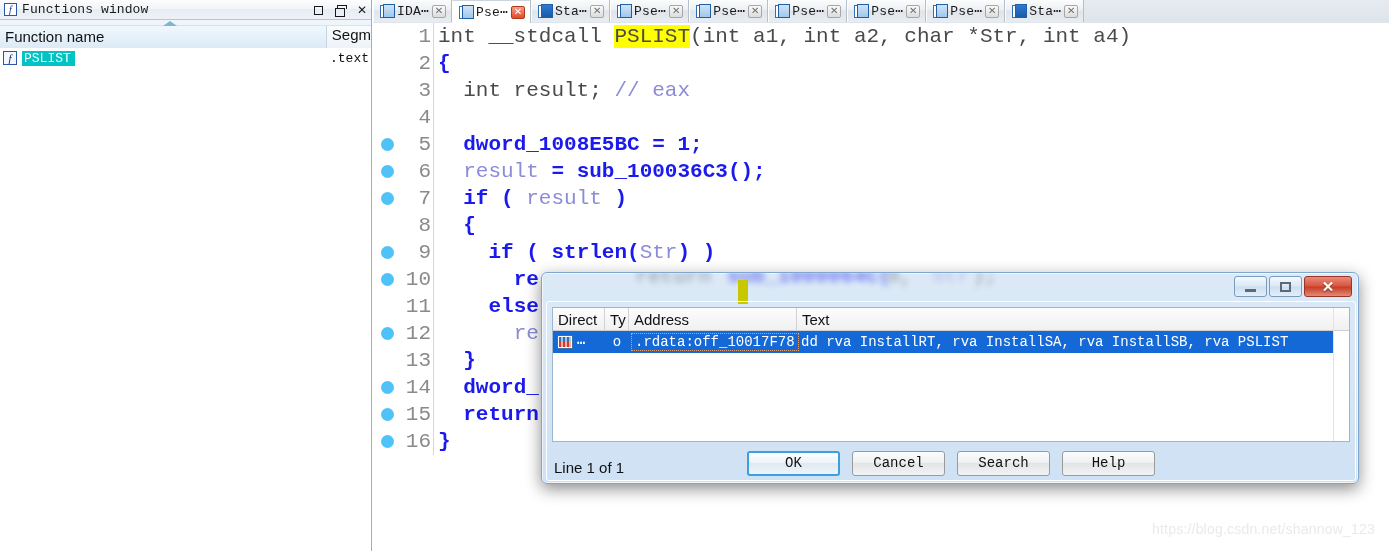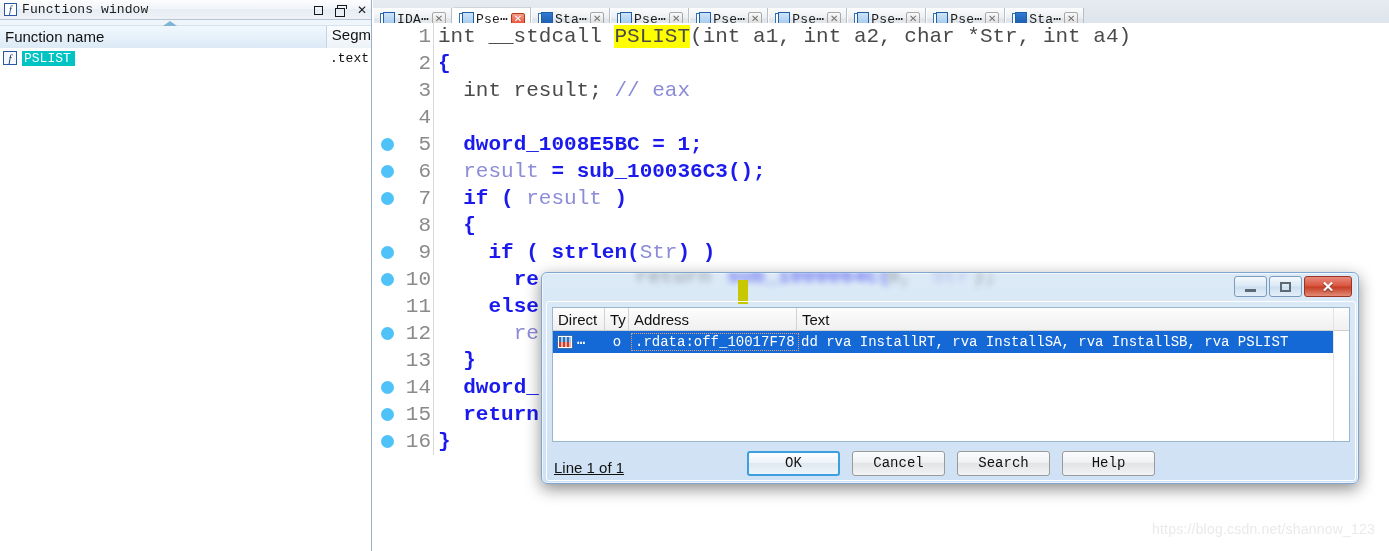--- a/index.html
+++ b/index.html
@@ -85,21 +85,21 @@
   .fw-seg {
     position:absolute; right: 2px;
     font-family:"Liberation Mono", monospace; font-size:13px; color:#111;
   }
   .fw-rowwrap { position:relative; width:100%; }
 
   
   .tabbar {
     position:absolute; left:373px; top:0; width:1016px; height:38px;
     background: linear-gradient(to bottom,#e6ebf1 0%,#d9e0e8 100%);
-    display:flex; align-items:center;
+    display:flex; align-items:flex-start;
     border-bottom: 1px solid #a9b7c5;
   }
   .tab {
     height: 22px; display:flex; align-items:center; gap:3px;
     padding: 0 5px 0 6px;
     background: linear-gradient(to bottom,#fbfcfd 0%,#eceff3 45%,#e0e5eb 50%,#e9edf1 100%);
     border-right: 1px solid #b5c0cb;
     border-left: 1px solid #fdfdfe;
     font-family:"Liberation Mono", monospace; font-size:13px; color:#1b1b1b;
     white-space:nowrap;
@@ -263,21 +263,20 @@
     font-family:"Liberation Mono", monospace; font-size:14px; color:#111;
     display:flex;align-items:center;justify-content:center;
   }
   .dbtn.def {
     border:2px solid #3c9fe0;
     background: linear-gradient(to bottom,#fdfefe 0%,#eef4f9 45%,#dfe9f2 50%,#eef5fb 100%);
   }
   .dlg-status {
     position:absolute; left:12px; top:186px; font-size:15px; color:#111;
     font-family:"Liberation Sans",sans-serif;
-    text-decoration:underline;
   }
   .dlg-inner-frame {
     position:absolute; left:4px; top:28px; width:810px; height:180px;
     border:1px solid #ffffff; border-radius:3px; pointer-events:none;
   }
 
   
   .wmark {
     position:absolute; right:14px; bottom:14px;
     font-size:14px; color:#eaeaea;

